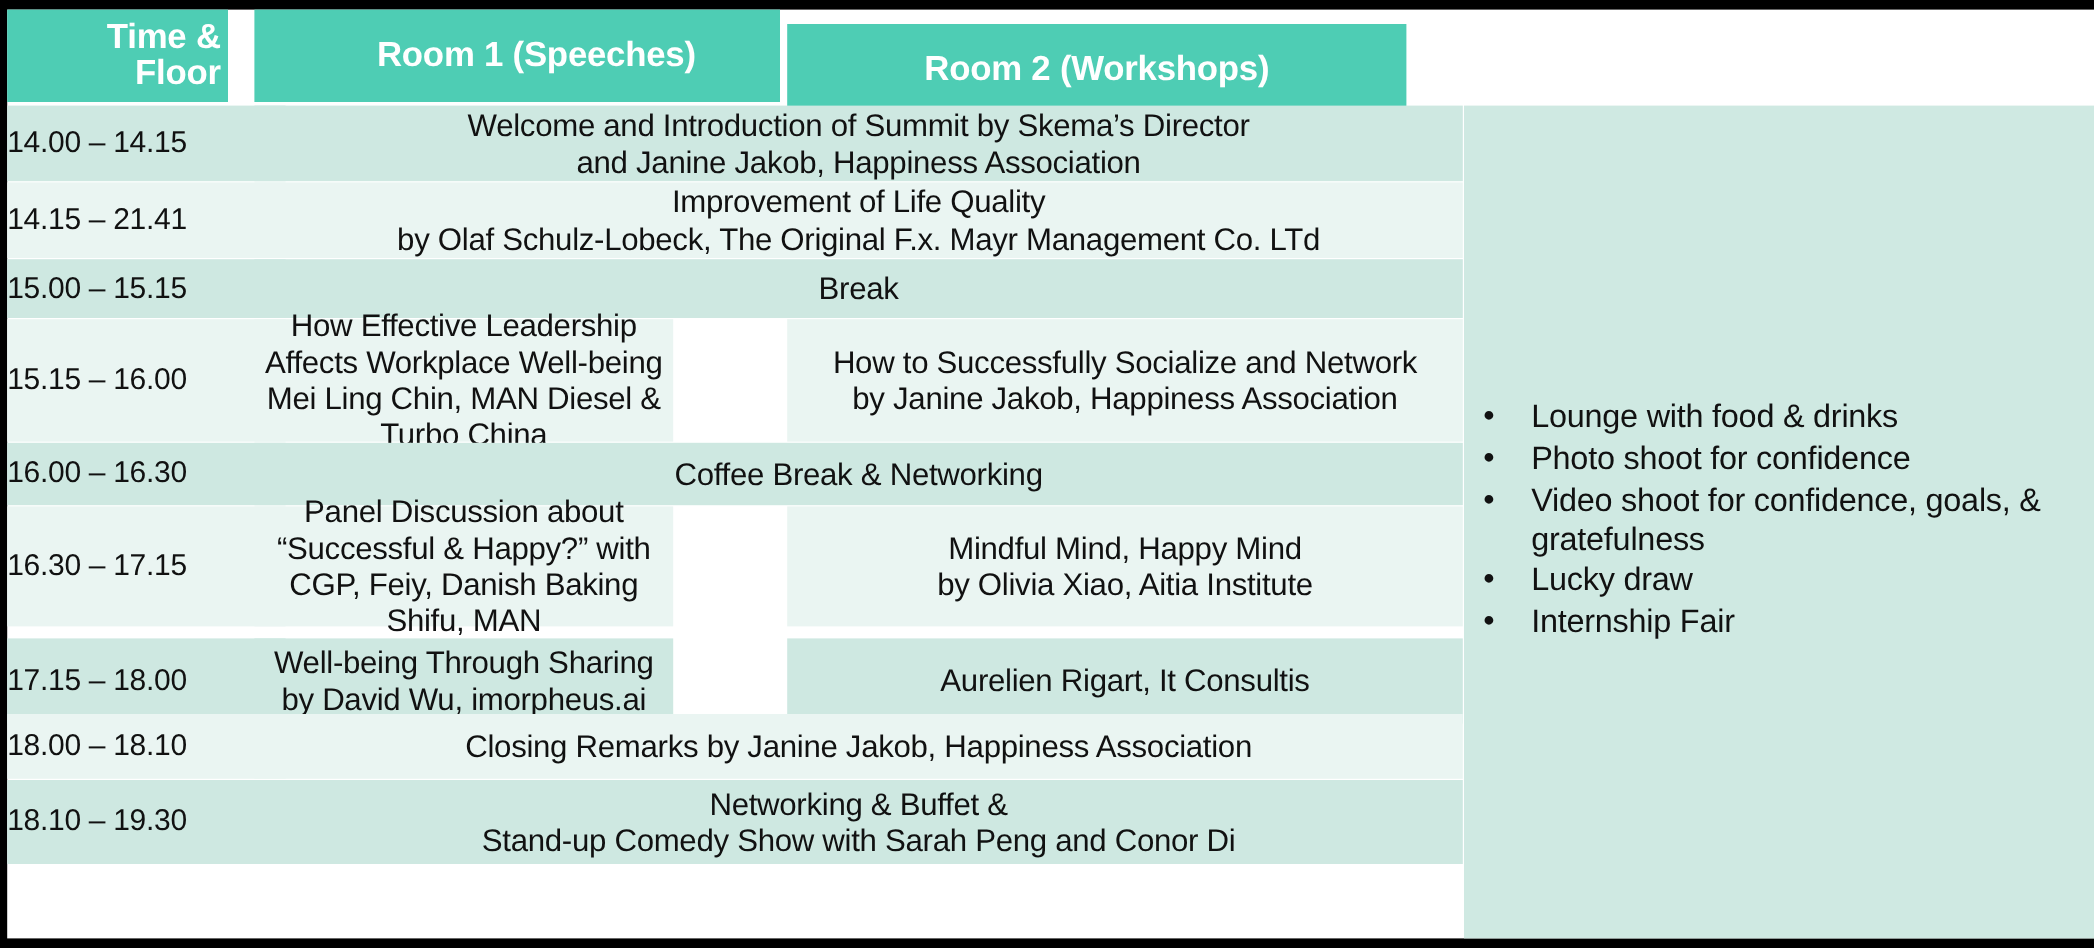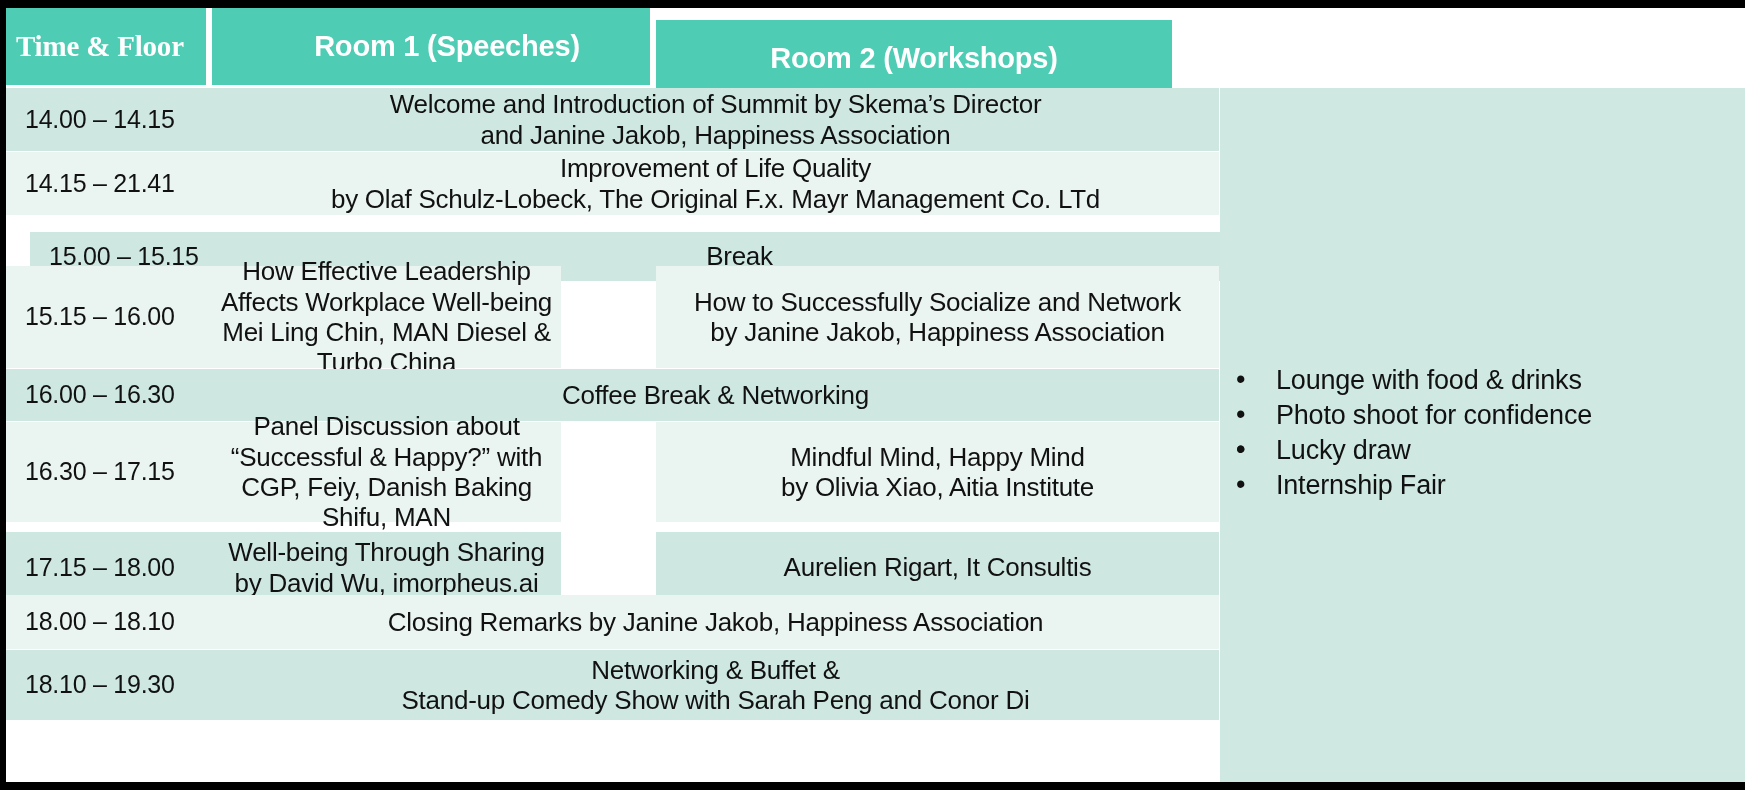--- a/index.html
+++ b/index.html
@@ -48,21 +48,21 @@
     align-items: center;
     justify-content: center;
     text-align: center;
     font-weight: bold;
     font-size: 29px;
     line-height: 1.02;
     letter-spacing: -0.2px;
     box-sizing: border-box;
     padding: 0 6px;
   }
-  .hdr-time  { left: 0px;    width: 200px; justify-content: flex-start; padding-left: 10px; text-align: left; font-family: Liberation Serif, serif; }
+  .hdr-time  { left: 0px;    width: 184px; justify-content: flex-start; padding-left: 10px; text-align: right; }
   .hdr-room1 { left: 206px;  width: 438px; padding-left: 38px; }
   .hdr-room2 { left: 650px;  width: 516px; margin-top: 12px; }
   .hdr-rooms { left: 1214px; width: 525px; }
 
   
   .body-area {
     position: absolute;
     left: 0;
     top: 80px;
     width: 1739px;
@@ -88,21 +88,21 @@
     font-size: 26px;
     line-height: 1.17;
     letter-spacing: -0.25px;
     padding: 0 6px;
   }
   .cell.time {
     left: 0px;
     width: 232px;
     justify-content: flex-start;
     text-align: left;
-    padding-left: 19px;
+    padding-left: 0;
     font-size: 25px;
   }
   .cell.wide {
     left: 206px;
     width: 1007px;
   }
   .cell.r1 {
     left: 206px;
     width: 349px;
     text-align: center;
@@ -170,21 +170,21 @@
       <div class="row" style="top:0px;height:63px;">
         <div class="cell time sh-dark">14.00 – 14.15</div>
         <div class="cell wide sh-dark">Welcome and Introduction of Summit by Skema’s Director<br>and Janine Jakob, Happiness Association</div>
       </div>
 
       <div class="row" style="top:64px;height:63px;">
         <div class="cell time sh-light">14.15 – 21.41</div>
         <div class="cell wide sh-light">Improvement of Life Quality<br>by Olaf Schulz-Lobeck, The Original F.x. Mayr Management Co. LTd</div>
       </div>
 
-      <div class="row" style="top:144px;height:49px;margin-left:24px;">
+      <div class="row" style="top:128px;height:49px;">
         <div class="cell time sh-dark">15.00 – 15.15</div>
         <div class="cell wide sh-dark">Break</div>
       </div>
 
       <div class="row" style="top:178px;height:102px;">
         <div class="cell time sh-light">15.15 – 16.00</div>
         <div class="cell r1 sh-light">How Effective Leadership Affects Workplace Well-being Mei Ling Chin, MAN Diesel &amp; Turbo China</div>
         <div class="cell r2 sh-light">How to Successfully Socialize and Network<br>by Janine Jakob, Happiness Association</div>
       </div>
 
@@ -222,20 +222,21 @@
         <li>
           <span class="bullet">•</span>
           <span>Lounge with food &amp; drinks</span>
         </li>
         <li>
           <span class="bullet">•</span>
           <span>Photo shoot for confidence</span>
         </li>
         <li>
           <span class="bullet">•</span>
+          <span>Video shoot for confidence, goals, &amp; gratefulness</span>
         </li>
         <li>
           <span class="bullet">•</span>
           <span>Lucky draw</span>
         </li>
         <li>
           <span class="bullet">•</span>
           <span>Internship Fair</span>
         </li>
       </ul>

